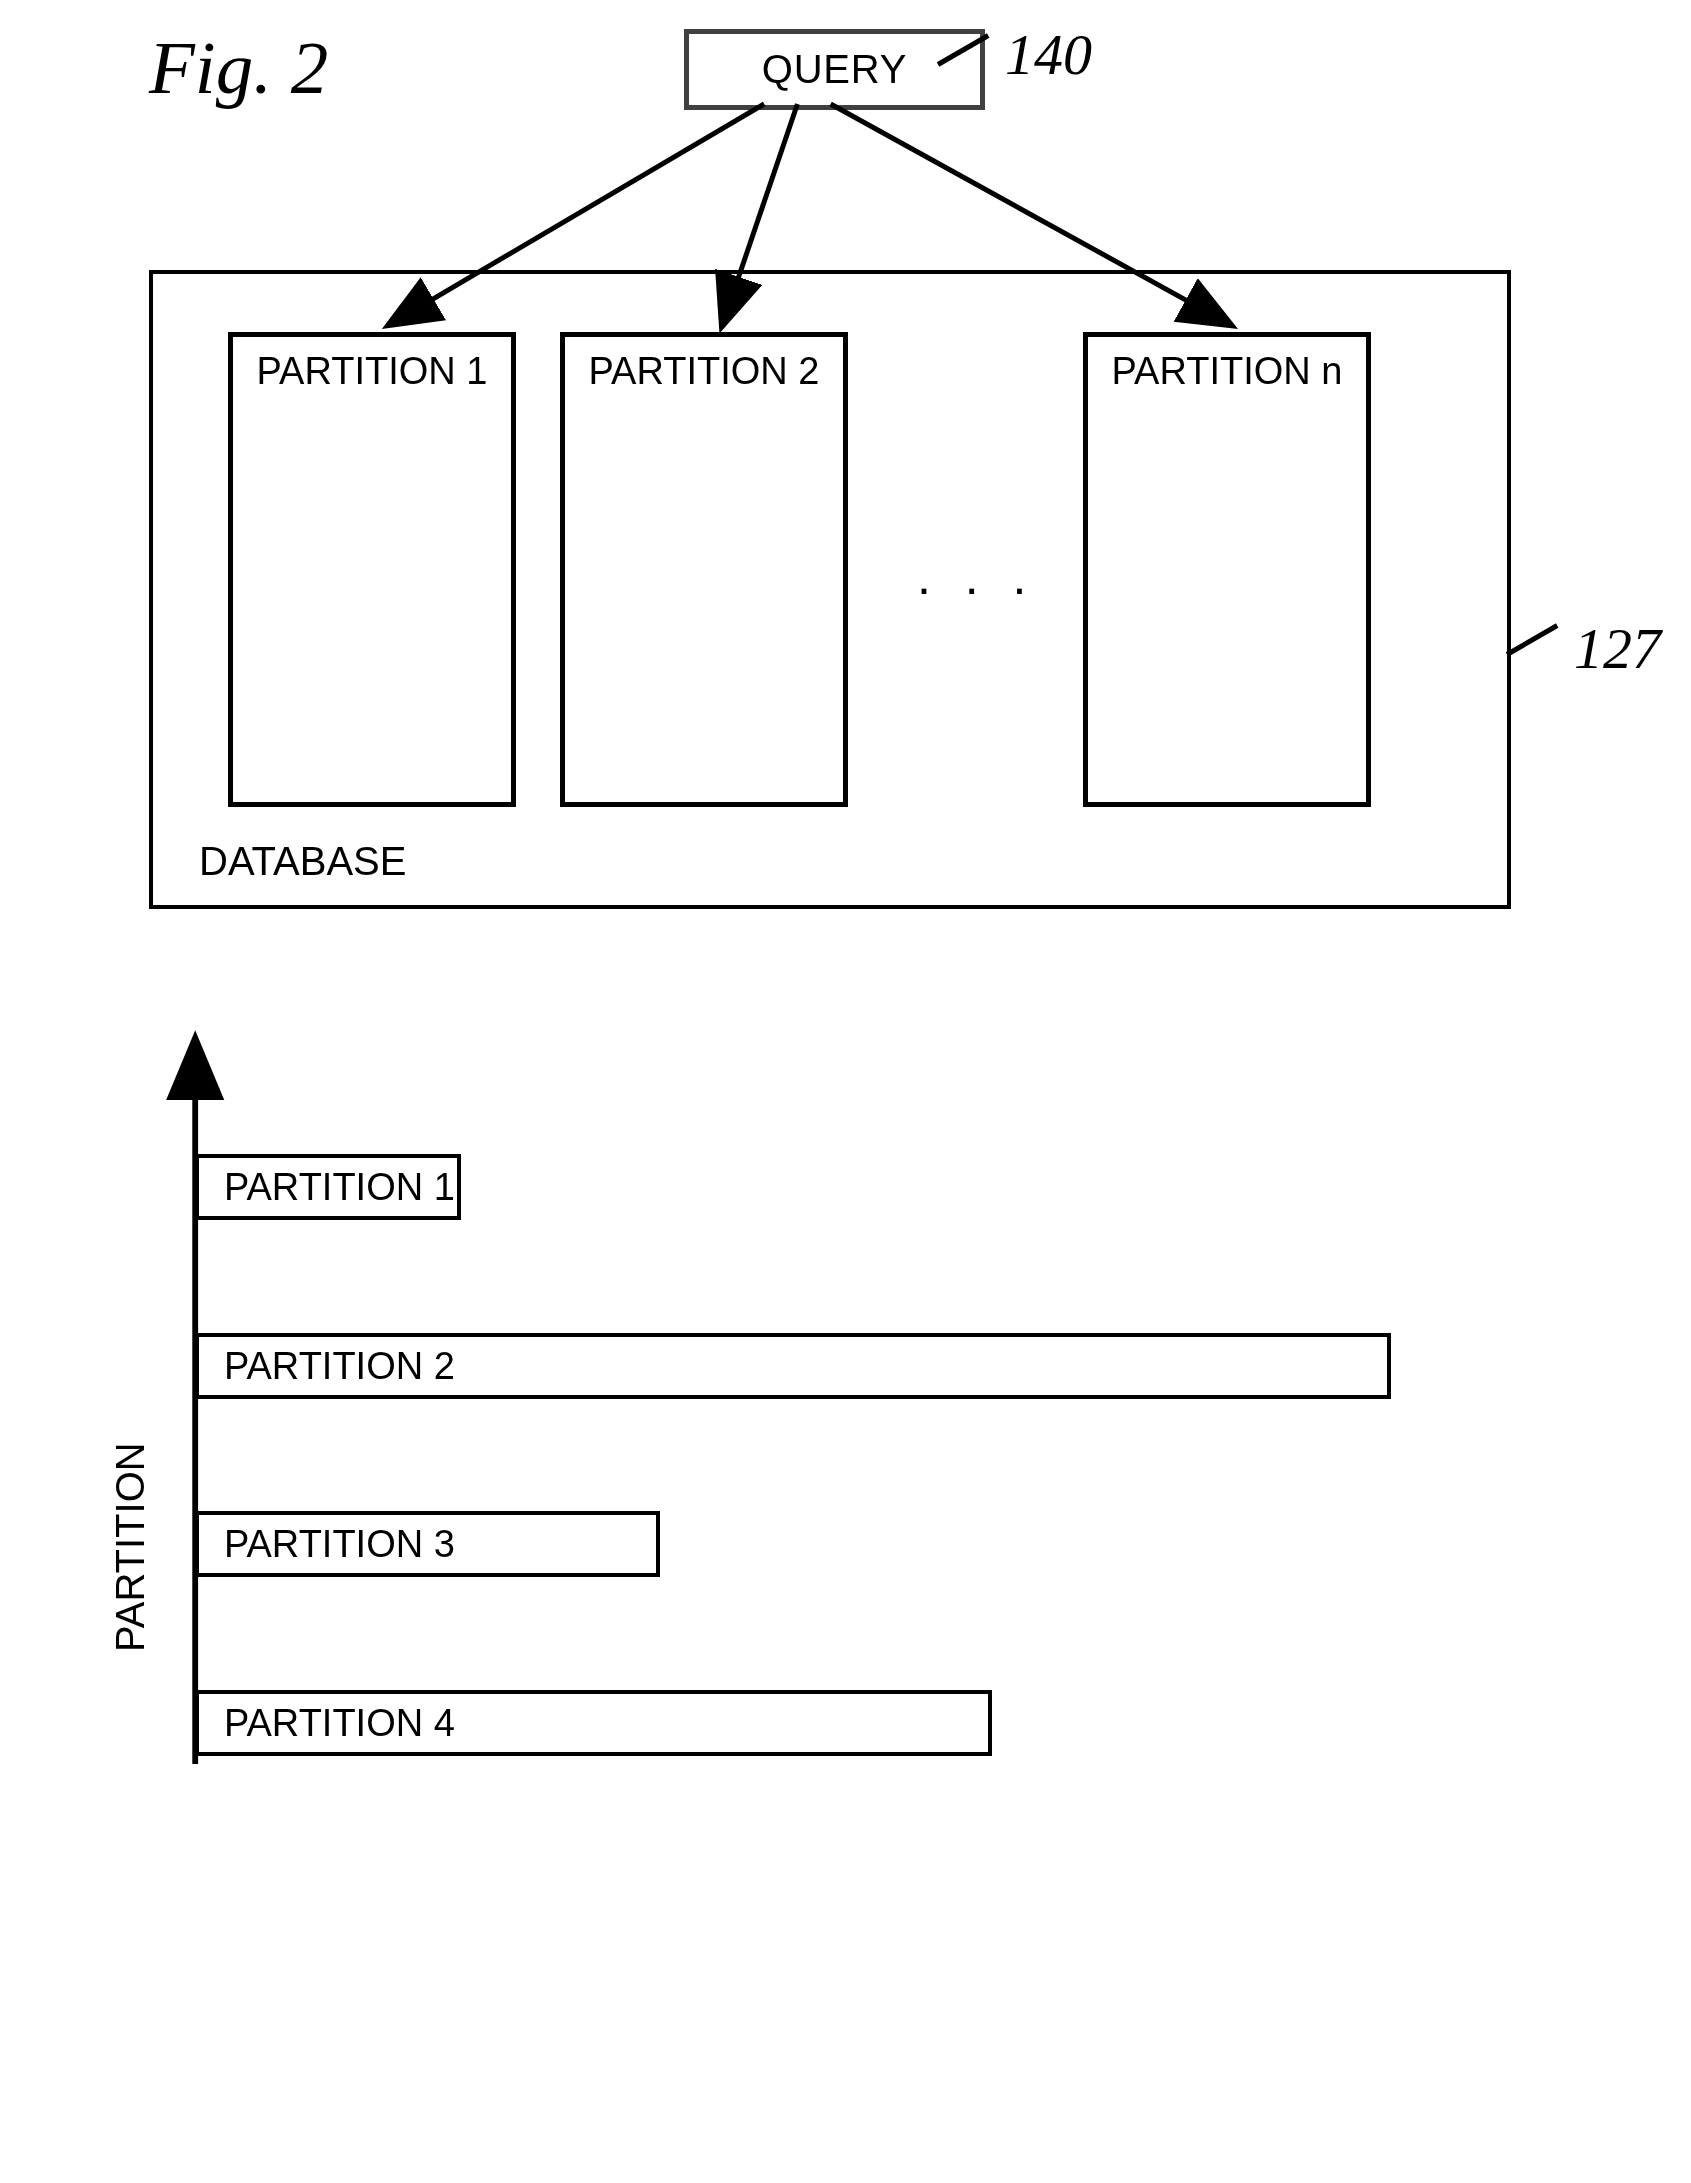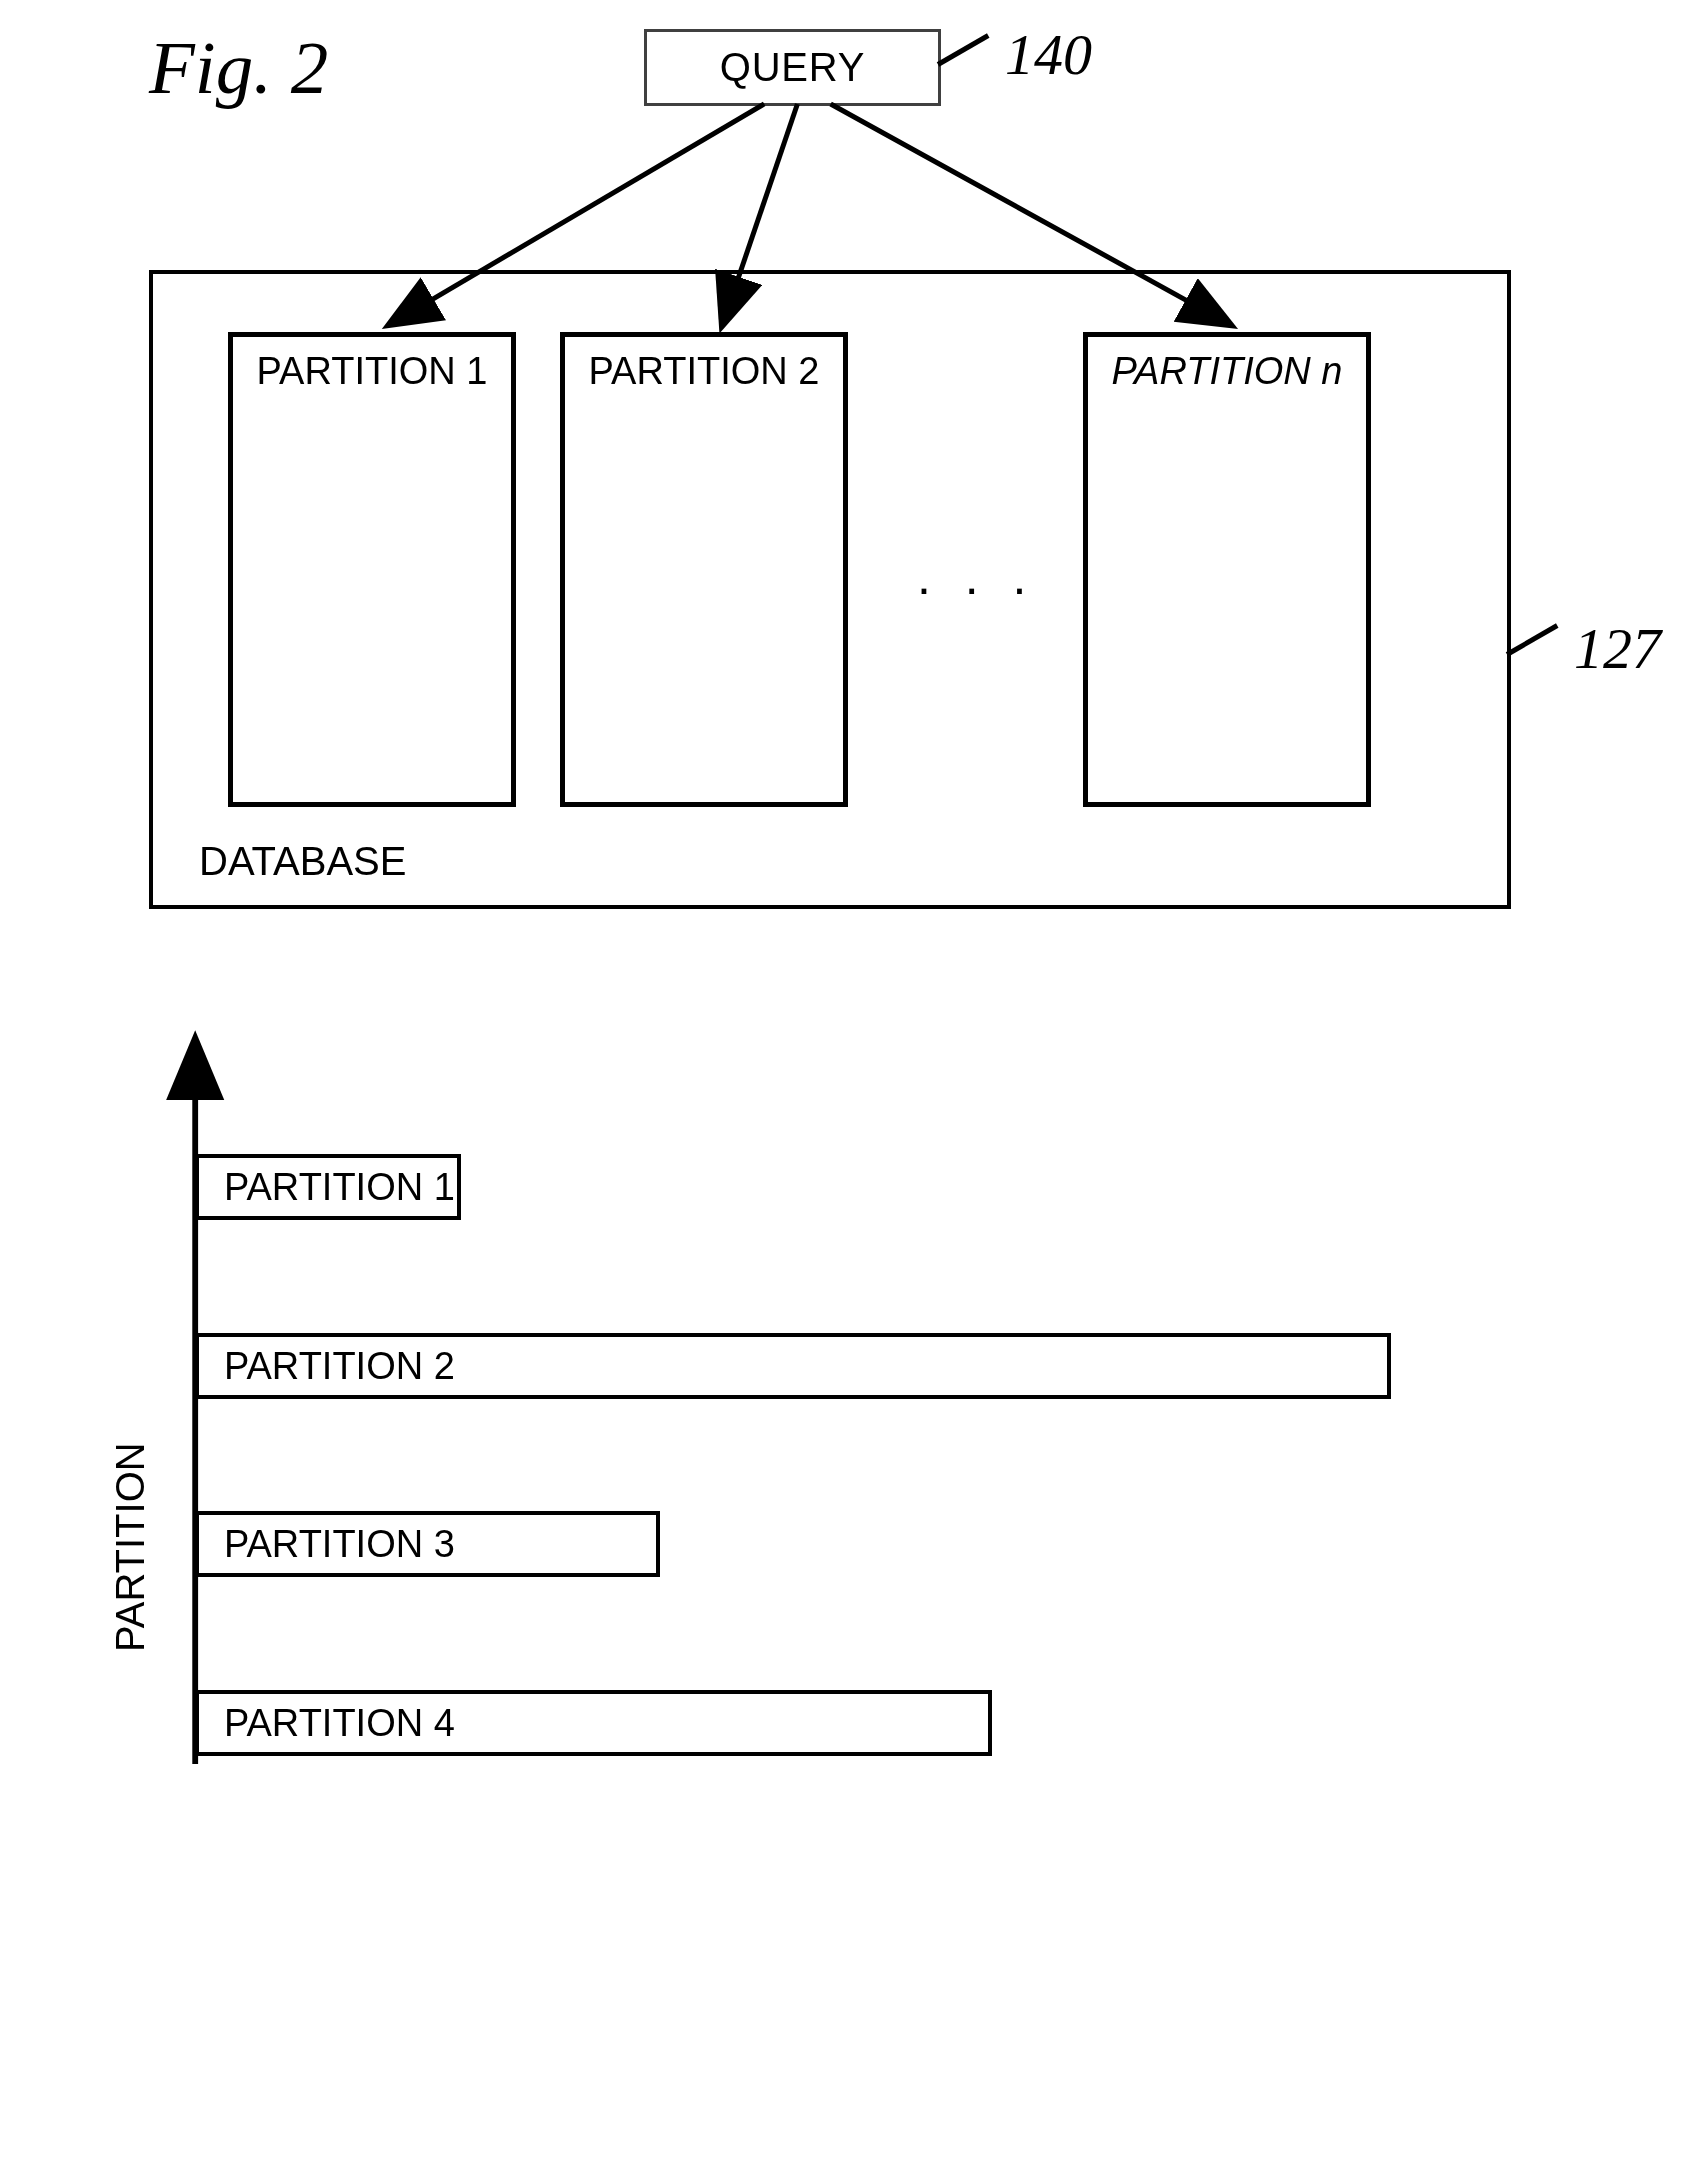--- a/index.html
+++ b/index.html
@@ -18,25 +18,26 @@
 
   
   .fig-title {
     font-style: italic;
     font-family: "Times New Roman", Times, serif;
     white-space: nowrap;
   }
 
   
   .query-box {
-    border: 3px solid #404040;
+    border: 5px solid #404040;
     text-align: center;
     display: flex;
     align-items: center;
     justify-content: center;
+    margin-left: 40px;
   }
   .upper {
     font-weight: 400;
     letter-spacing: 0.8px;
   }
 
   
   .tick {
     border-top: 5px solid #000;
     transform-origin: left center;
@@ -116,21 +117,21 @@
       <div class="partition-top-label" style="font-size:38px; margin-top:12.5px;">PARTITION 1</div>
     </div>
 
     <div class="abs partition-box" style="left:407px; top:58px; width:278px; height:465px;">
       <div class="partition-top-label" style="font-size:38px; margin-top:12.5px;">PARTITION 2</div>
     </div>
 
     <div class="abs" style="left:764px; top:274px; font-size:50px; letter-spacing:10px;">. . .</div>
 
     <div class="abs partition-box" style="left:930px; top:58px; width:278px; height:465px;">
-      <div class="partition-top-label" style="font-size:38px; margin-top:12.5px;font-style:italic;">PARTITION n</div>
+      <div class="partition-top-label" style="font-size:38px; margin-top:12.5px;">PARTITION n</div>
     </div>
 
     <div class="abs" style="left:46px; top:565px; font-size:40px;">DATABASE</div>
   </div>
 
   <div class="abs tick" style="left:1507px; top:652px; width:58px; transform:rotate(-30deg);"></div>
   <div class="abs refnum" style="left:1574px; top:615px; font-size:58px;">127</div>
 
   <div class="abs chart-area" style="left:0; top:1021px; width:1692px; height:1163px;">
 

